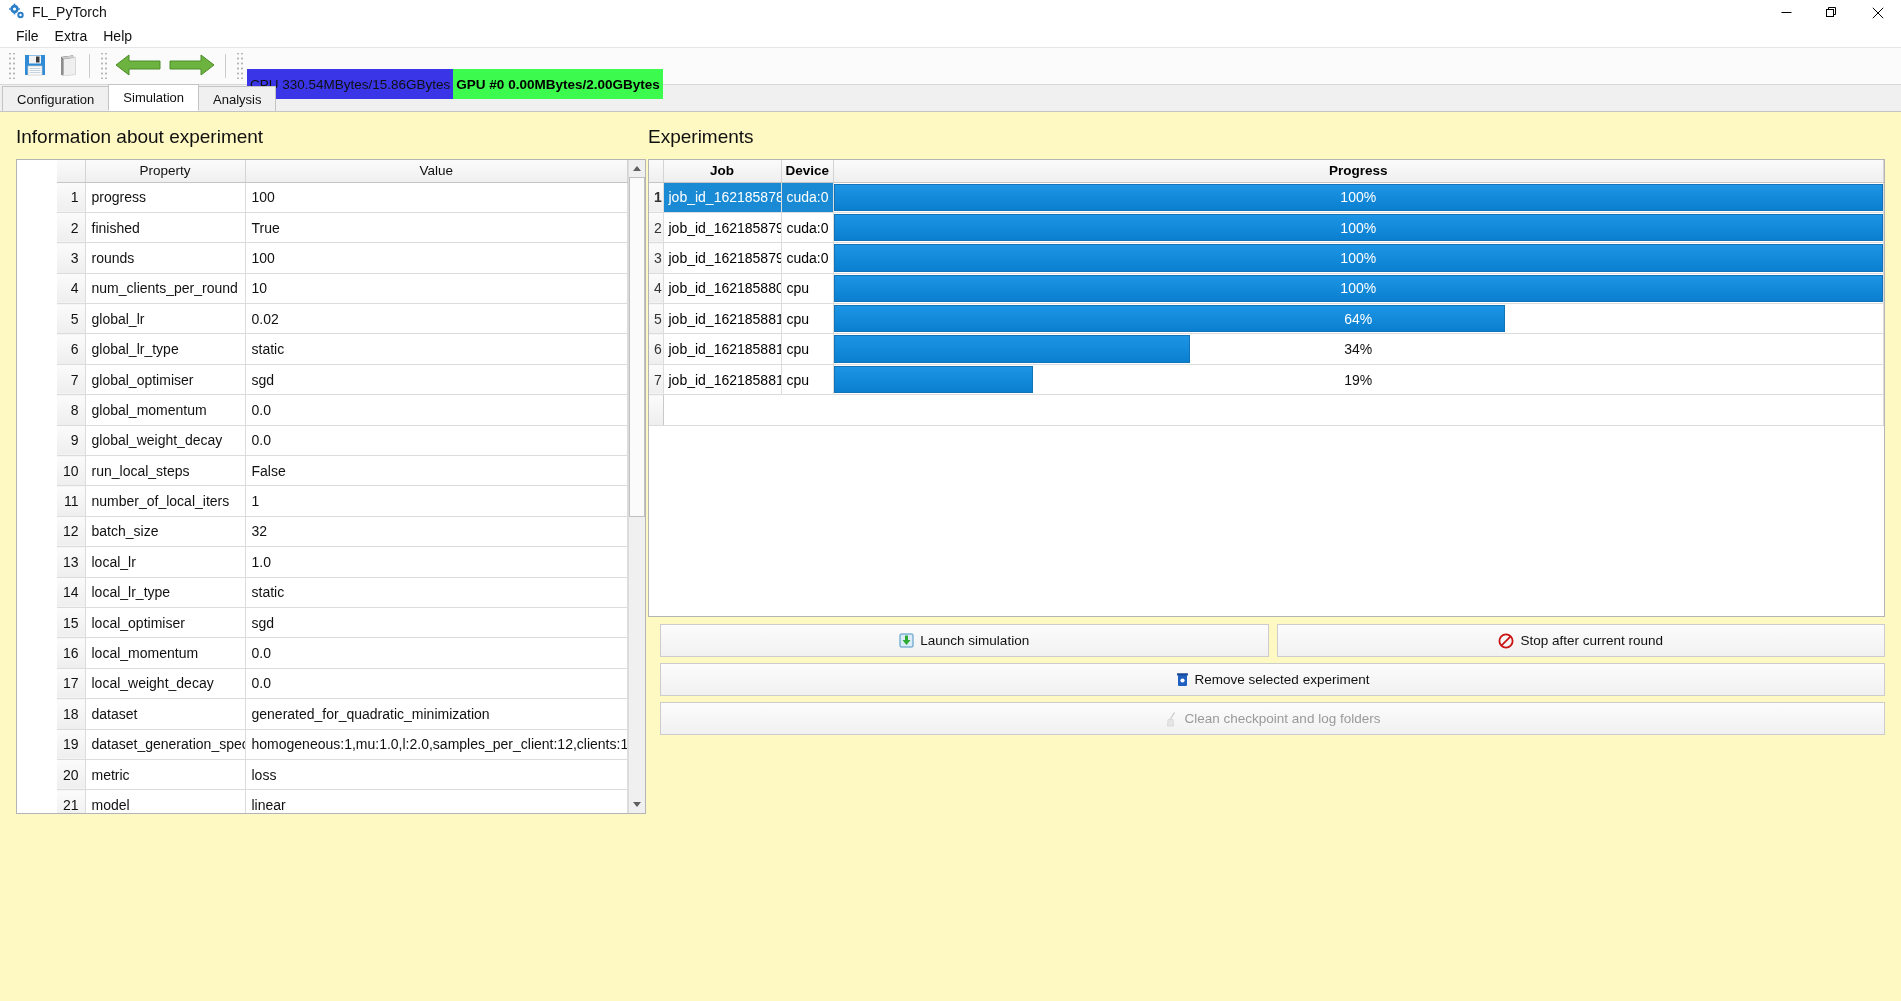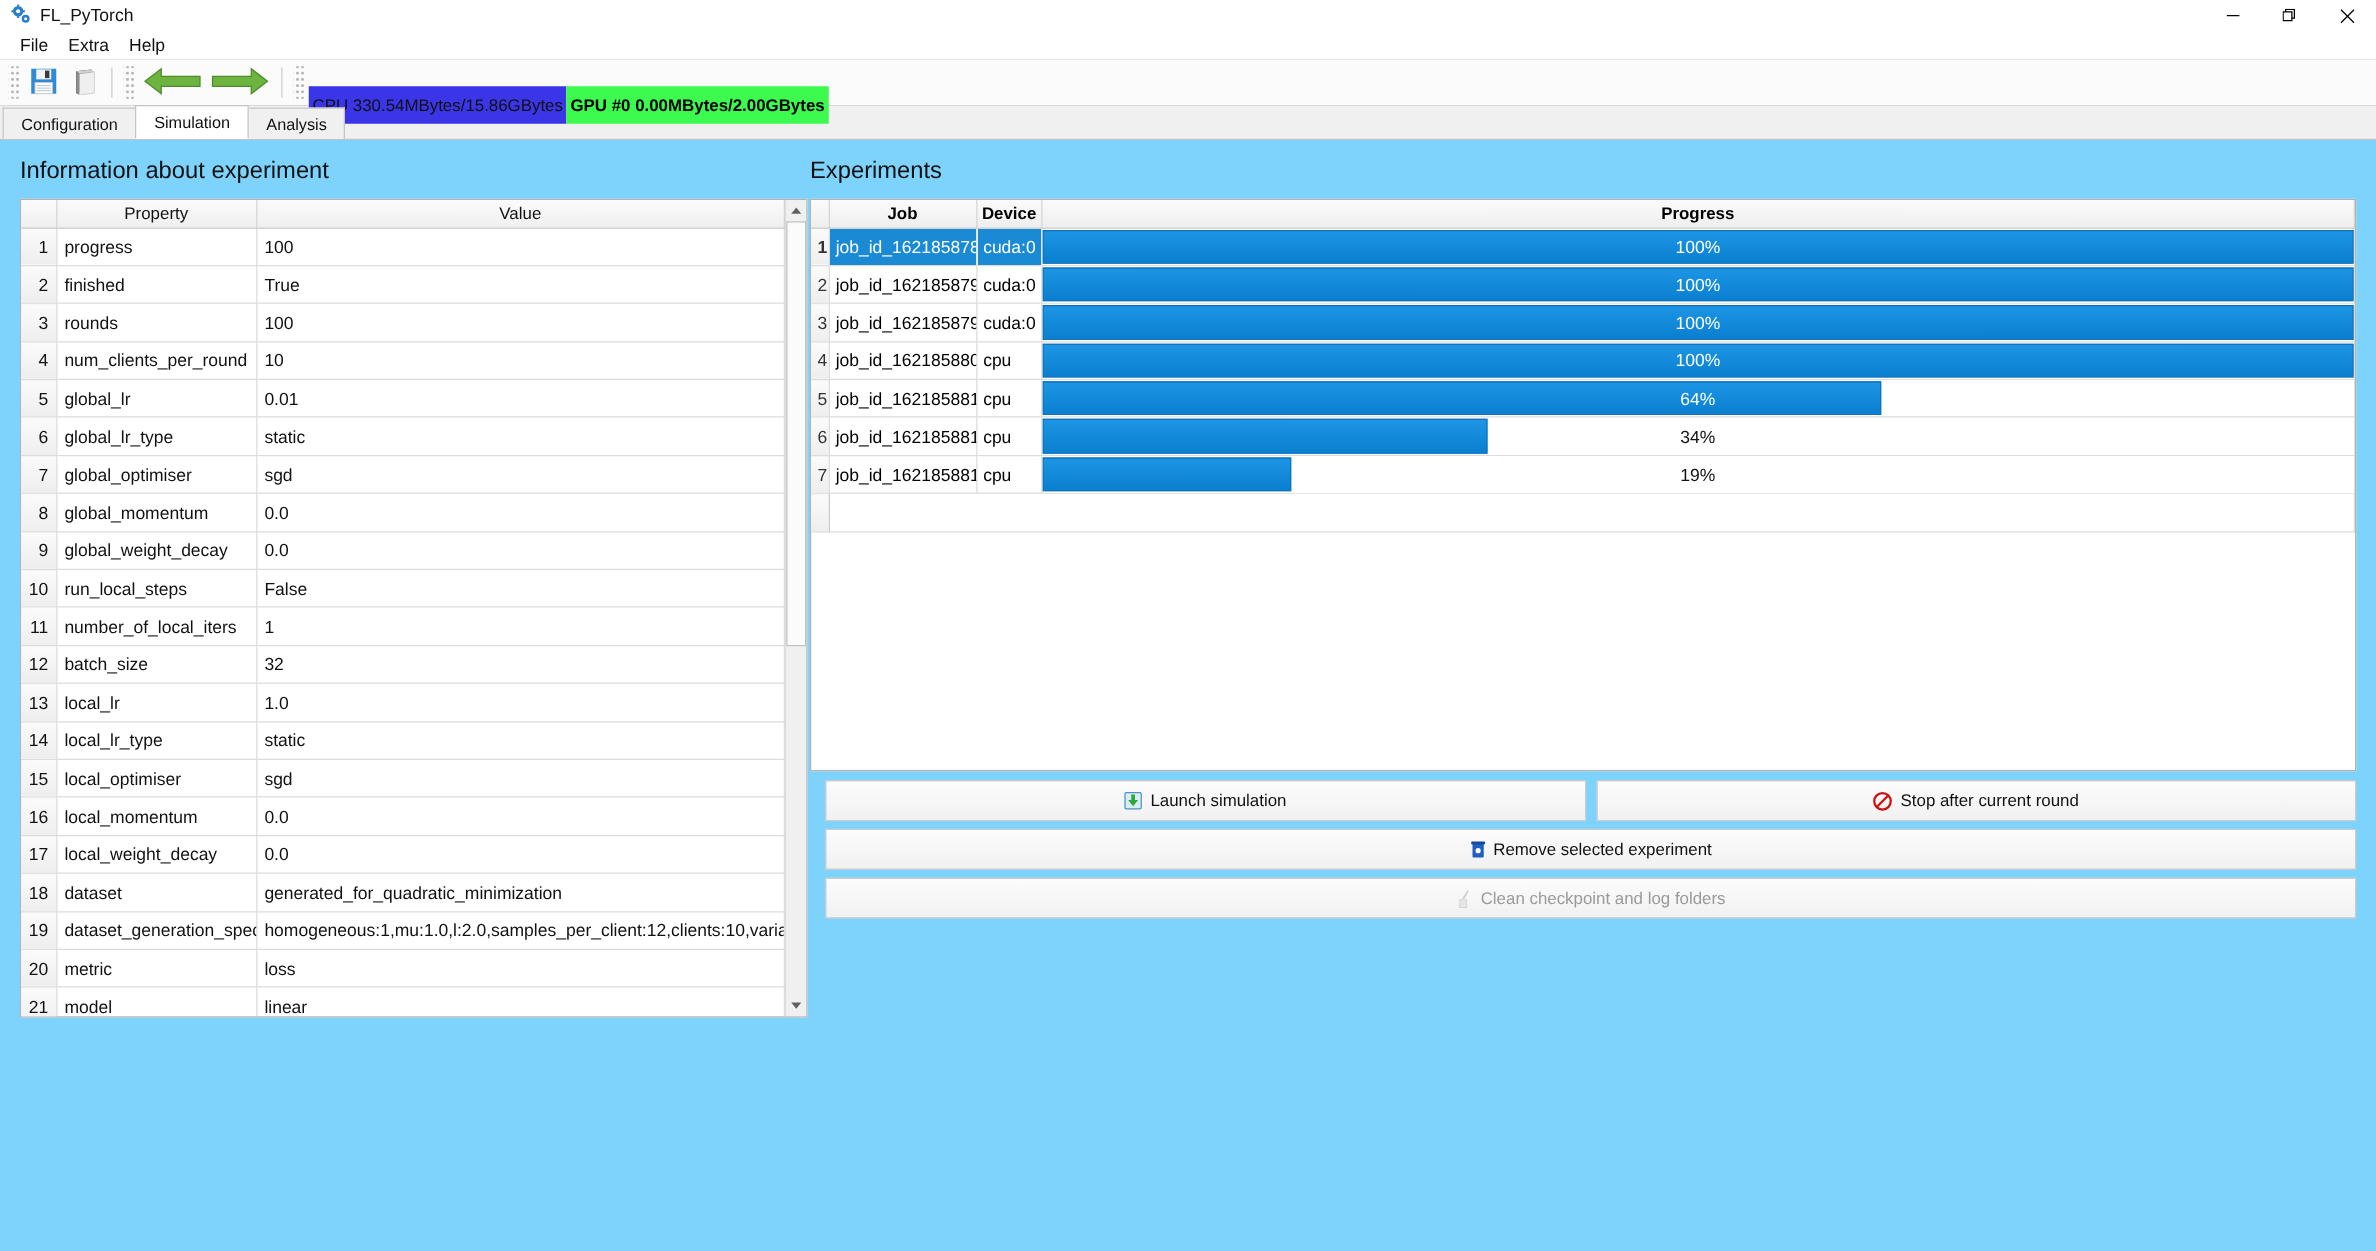--- a/index.html
+++ b/index.html
@@ -129,21 +129,21 @@
     height: 27px;
     border-bottom: 1px solid #ffffff;
     position: relative;
     z-index: 2;
   }
 
   
   #content {
     position: relative;
     height: calc(1001px - 25px - 23px - 37px - 27px);
-    background: #7dd3fc;
+    background: #fef9c3;
     padding: 0;
   }
   .panel-title {
     font-size: 19px;
     color: #111;
     font-weight: normal;
     margin: 0;
   }
 
   #left-panel {
@@ -425,21 +425,21 @@
   <div class="tab">Configuration</div>
   <div class="tab active">Simulation</div>
   <div class="tab">Analysis</div>
 </div>
 
 <div id="content">
 
   <div id="left-panel">
     <h2 class="panel-title">Information about experiment</h2>
 
-    <div class="tbl-wrap" style="margin-top:11px; height:655px;">
+    <div class="tbl-wrap" style="margin-top:11px; height:655px;padding-left:40px;">
       <div class="tbl-scrollarea">
         <table class="grid" id="props-table">
           <colgroup>
               <col class="c-num">
               <col class="c-prop">
               <col>
             </colgroup>
           <thead>
             <tr>
               <th class="rownum"></th>
@@ -464,21 +464,21 @@
                 <td>100</td>
               </tr>
               <tr>
                 <td class="rownum">4</td>
                 <td>num_clients_per_round</td>
                 <td>10</td>
               </tr>
               <tr>
                 <td class="rownum">5</td>
                 <td>global_lr</td>
-                <td>0.01</td>
+                <td>0.02</td>
               </tr>
               <tr>
                 <td class="rownum">6</td>
                 <td>global_lr_type</td>
                 <td>static</td>
               </tr>
               <tr>
                 <td class="rownum">7</td>
                 <td>global_optimiser</td>
                 <td>sgd</td>

